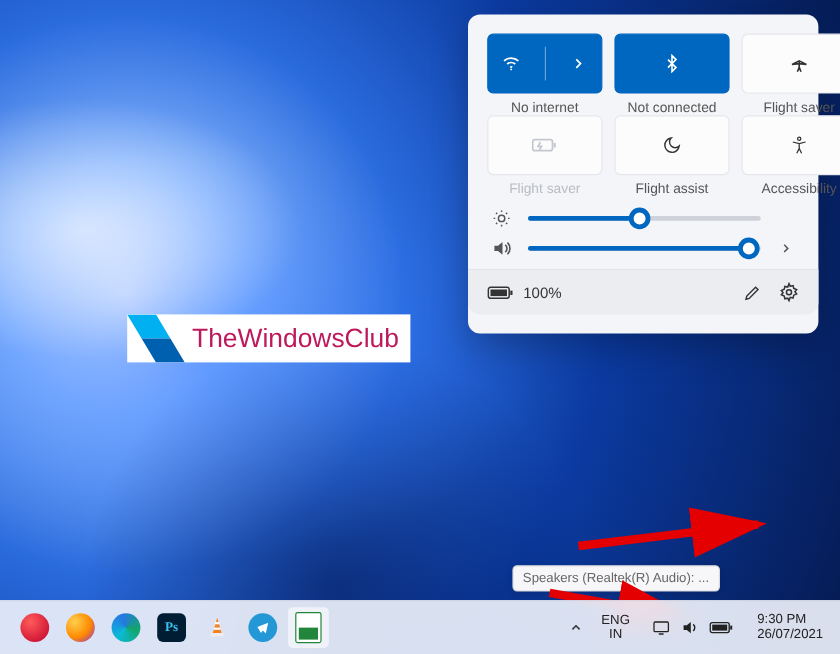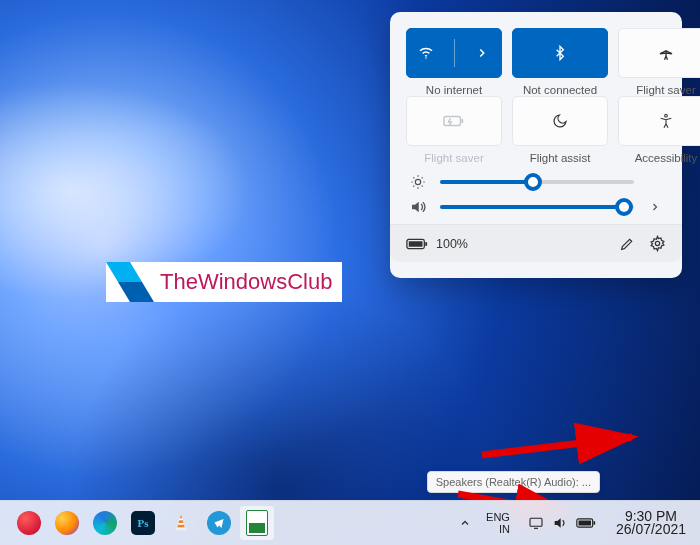--- a/index.html
+++ b/index.html
@@ -20,23 +20,23 @@
     position: absolute; left:0; right:0; bottom:0; height:45px;
     background: rgba(235,240,250,0.92); backdrop-filter: blur(10px);
     display:flex; align-items:center; justify-content:space-between; padding:12px 8px;
     border-top:1px solid rgba(0,0,0,0.05);
   }
   .tb-left { display:flex; align-items:center; gap:4px; padding-left:4px; }
   .tb-icon { width:34px; height:34px; display:flex; align-items:center; justify-content:center; border-radius:4px; }
   .tb-icon.active { background: rgba(255,255,255,0.6); }
   .tb-right { display:flex; align-items:center; gap:6px; }
   .tray-chev { width:22px; display:flex; align-items:center; justify-content:center; color:#333; }
-  .tb-lang { font-size:11px; color:#222; text-align:right; line-height:12px; padding:0 4px; }
+  .tb-lang { font-size:11px; color:#222; text-align:center; line-height:12px; padding:0 4px; }
   .tb-sys { display:flex; align-items:center; gap:8px; padding:0 8px; color:#222; }
-  .tb-clock { font-size:14px; color:#222; text-align:center; line-height:13px; padding:0 6px; }
+  .tb-clock { font-size:11px; color:#222; text-align:left; line-height:13px; padding:0 6px; }
   
   .panel {
     position:absolute; top:12px; right:18px; width:292px;
     background:#f4f5f9; border-radius:10px; box-shadow:0 10px 30px rgba(0,0,0,0.25);
     padding:16px 16px 0 16px; display:flex; flex-direction:column; 
   }
   .tiles { display:grid; grid-template-columns:repeat(3,1fr); gap:10px; }
   .tile-wrap { display:flex; flex-direction:column; align-items:center; gap:6px; }
   .tile {
     width:96px; height:50px; border-radius:5px; background:#fcfcfd;

